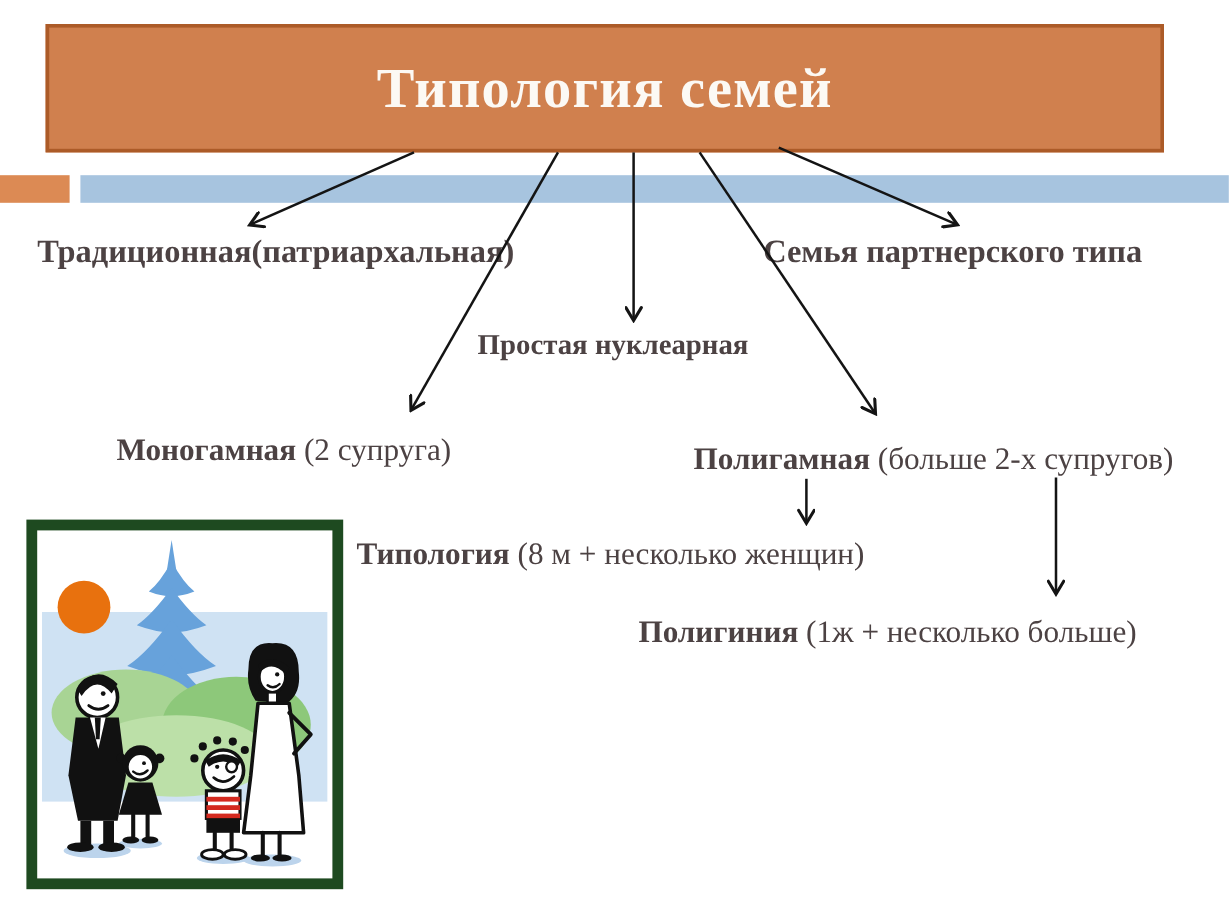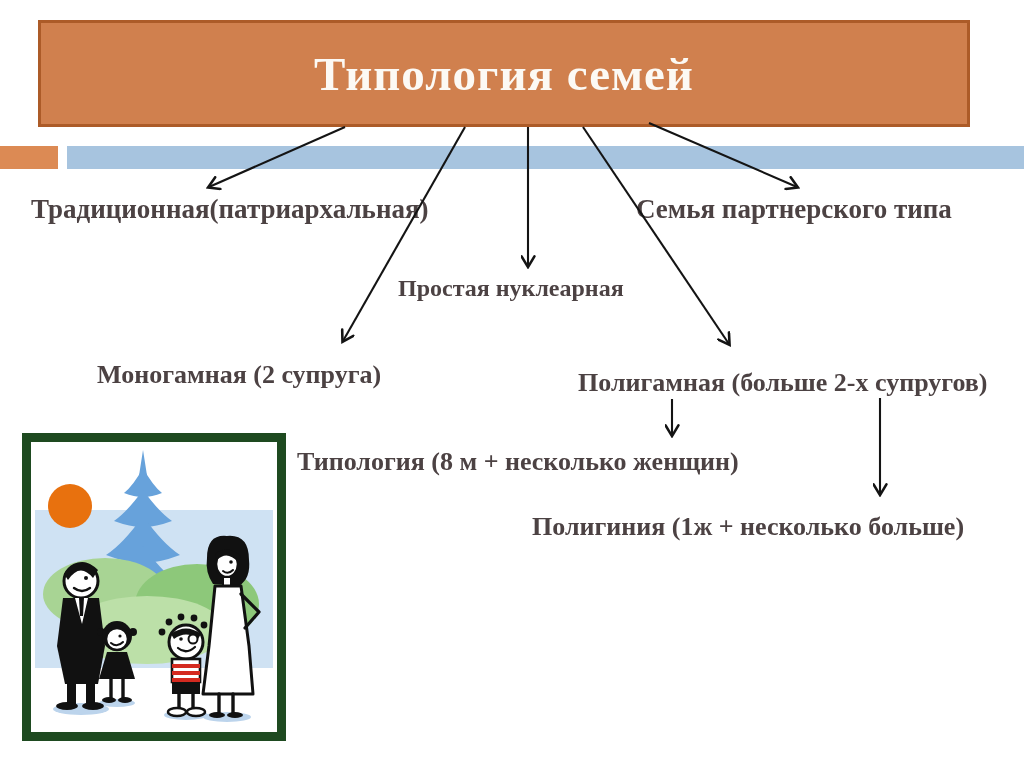--- a/index.html
+++ b/index.html
@@ -19,21 +19,21 @@
   .stripe-orange{
     position:absolute;left:0;top:146px;width:58px;height:23px;background:#DC8A54;
   }
   .stripe-blue{
     position:absolute;left:67px;top:146px;width:957px;height:23px;background:#A7C4DF;
   }
   .node-label{
     position:absolute;color:#4C4243;font-size:26px;font-weight:bold;
     white-space:nowrap;line-height:1.1;
   }
-  .node-label .plain{font-weight:bold;}
+  .node-label .plain{font-weight:normal;}
   #lbl-traditional{left:31px;top:195px;font-size:27px;}
   #lbl-partner{left:636px;top:195px;font-size:27px;}
   #lbl-nuclear{left:398px;top:275px;font-size:24px;}
   #lbl-monogamous{left:97px;top:361px;}
   #lbl-polygamous{left:578px;top:369px;text-align:center;}
   #lbl-polygyny{left:297px;top:448px;}
   #lbl-polyandry{left:532px;top:513px;}
   .arrows-layer{
     position:absolute;left:0;top:0;width:1024px;height:768px;pointer-events:none;
   }

